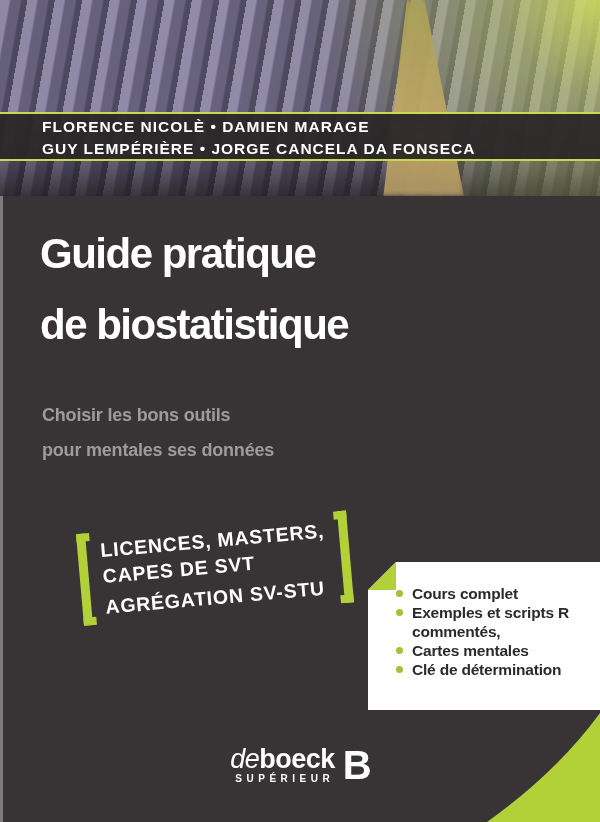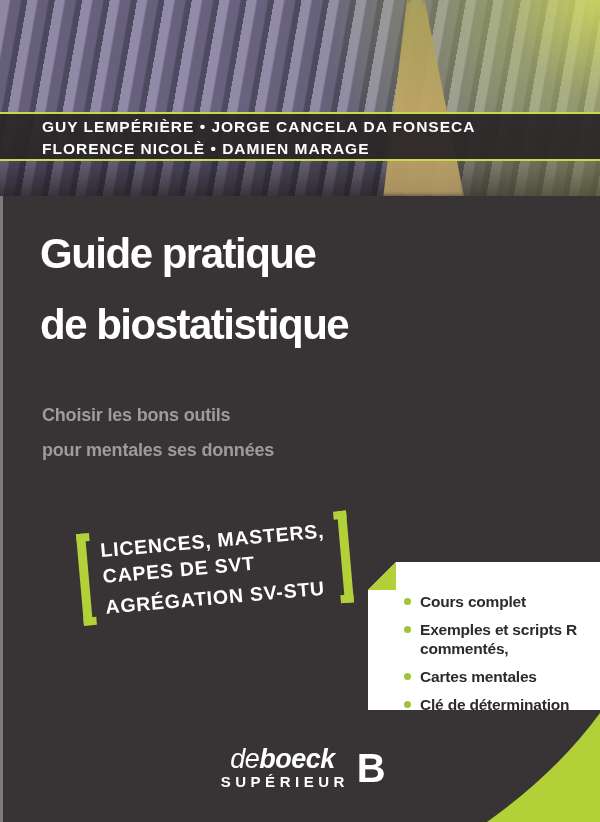--- a/index.html
+++ b/index.html
@@ -62,22 +62,22 @@
     position:absolute;left:368px;top:562px;width:232px;height:148px;
     background:#fff;
     clip-path:polygon(28px 0,100% 0,100% 100%,0 100%,0 28px);
   }
   .fold{
     position:absolute;left:368px;top:562px;width:28px;height:28px;
     background:#b2d138;
     clip-path:polygon(0 100%,100% 0,100% 100%);
   }
   .features{
-    list-style:none;margin:12px;padding:18px 8px 0 24px;
-    display:flex;flex-direction:column;gap:9px;
+    list-style:none;margin:4px;padding:18px 8px 0 24px;
+    display:flex;flex-direction:column;
   }
   .feature{display:flex;align-items:flex-start;}
   .dot{
     flex:0 0 auto;width:7px;height:7px;border-radius:50%;
     background:#9fc438;margin:6px 9px 0 0;
   }
   .feature-label{
     color:#2e2a2b;font-weight:700;font-size:15.5px;line-height:19px;letter-spacing:-.2px;
     max-width:178px;
   }
@@ -85,41 +85,41 @@
   .swoosh{position:absolute;right:0;bottom:0;width:125px;height:112px;}
   
   .logo{
     position:absolute;left:0;top:746px;width:600px;
     display:flex;justify-content:center;align-items:center;gap:8px;
     color:#fff;
   }
   .logo-word{display:flex;flex-direction:column;align-items:center;}
   .logo-name{font-size:27px;line-height:26px;letter-spacing:-.5px;}
   .logo-name .de{font-weight:400;font-style:italic;}
-  .logo-name .boeck{font-weight:700;font-style:italic;}
-  .logo-tagline{font-size:15px;font-weight:700;letter-spacing:4.5px;margin-top:1px;text-indent:4.5px;}
+  .logo-name .boeck{font-weight:700;}
+  .logo-tagline{font-size:10px;font-weight:700;letter-spacing:4.5px;margin-top:1px;text-indent:4.5px;}
   .logo-mark{font-size:40px;font-weight:700;line-height:36px;letter-spacing:-2px;}
   
   .left-edge{
     position:absolute;left:0;top:196px;bottom:0;width:3px;
     background:#8b8889;opacity:.85;
   }
 </style>
 </head>
 <body>
 
 <div class="cover">
 
   <div class="photo">
     <div class="dirt-path"></div>
   </div>
 
   <div class="author-band">
+    <div>FLORENCE NICOLÈ • DAMIEN MARAGE</div>
     <div>GUY LEMPÉRIÈRE • JORGE CANCELA DA FONSECA</div>
-    <div>FLORENCE NICOLÈ • DAMIEN MARAGE</div>
   </div>
 
   <div class="title">
     <div>Guide pratique</div>
     <div>de biostatistique</div>
   </div>
 
   <div class="subtitle">
     <div>Choisir les bons outils</div>
     <div>pour mentales ses données</div>

